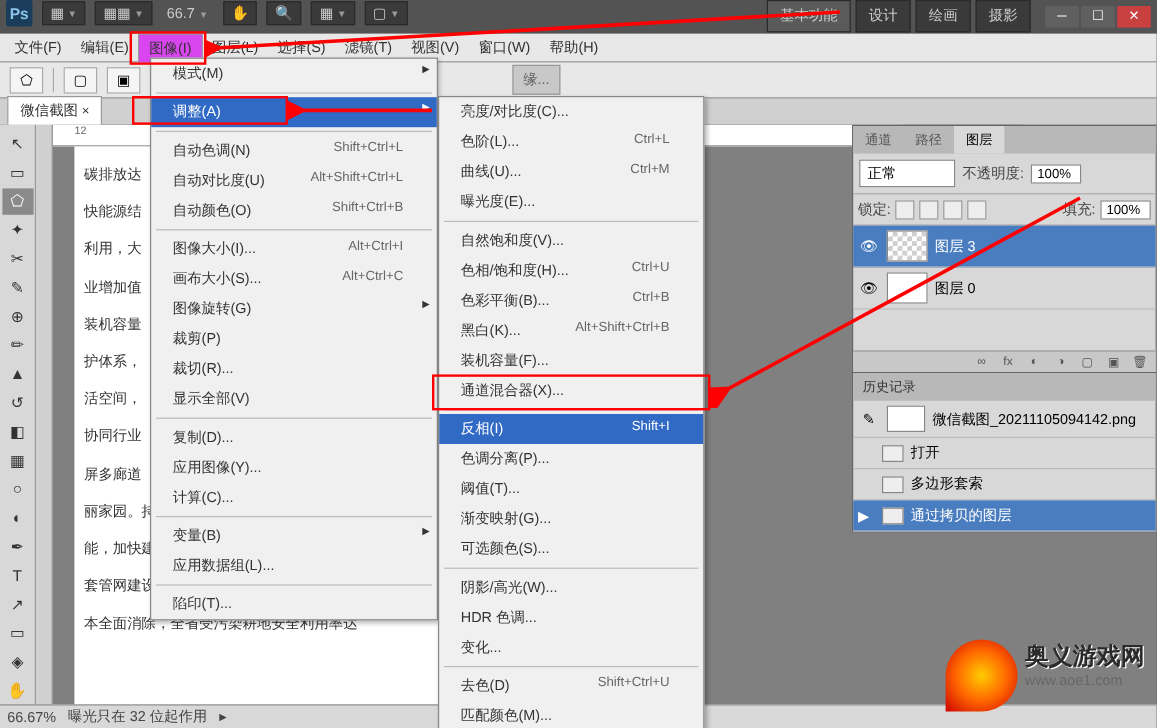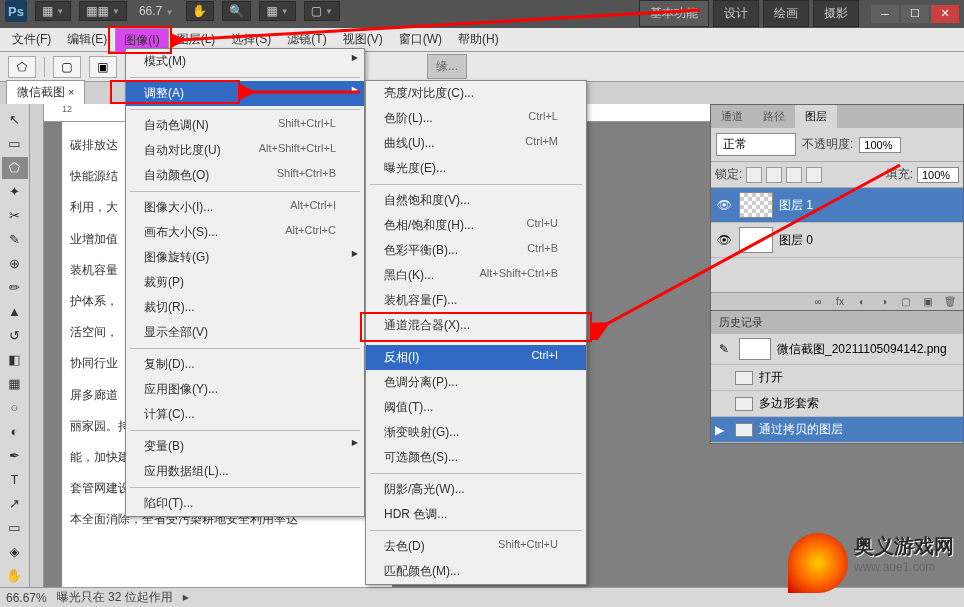--- a/index.html
+++ b/index.html
@@ -273,40 +273,43 @@
     </div>
     <div class="dd-item">
       <span>装机容量(F)...</span>
     </div>
     <div class="dd-item">
       <span>通道混合器(X)...</span>
     </div>
     <div class="dd-sep"></div>
     <div class="dd-item hl">
       <span>反相(I)</span>
-      <span class="dd-shortcut">Ctrl+I</span>
+      <span class="dd-shortcut">Shift+I</span>
     </div>
     <div class="dd-item">
       <span>色调分离(P)...</span>
     </div>
     <div class="dd-item">
       <span>阈值(T)...</span>
     </div>
     <div class="dd-item">
       <span>渐变映射(G)...</span>
     </div>
     <div class="dd-item">
       <span>可选颜色(S)...</span>
     </div>
     <div class="dd-sep"></div>
     <div class="dd-item">
       <span>阴影/高光(W)...</span>
     </div>
     <div class="dd-item">
       <span>HDR 色调...</span>
+    </div>
+    <div class="dd-item">
+      <span>变化...</span>
     </div>
     <div class="dd-sep"></div>
     <div class="dd-item">
       <span>去色(D)</span>
       <span class="dd-shortcut">Shift+Ctrl+U</span>
     </div>
     <div class="dd-item">
       <span>匹配颜色(M)...</span>
     </div>
   </div>
@@ -351,21 +354,21 @@
     <div class="lock-ic"></div>
     <div class="lock-ic"></div>
     <div class="lock-ic"></div>
     <span class="lp-label" style="margin-left:auto">填充:</span>
     <span class="lp-pct">100%</span>
   </div>
   <div id="layerlist">
       <div class="layer-row sel">
         <div class="eye">👁</div>
         <div class="thumb checker"></div>
-        <span>图层 1</span>
+        <span>图层 3</span>
       </div>
       <div class="layer-row">
         <div class="eye">👁</div>
         <div class="thumb"></div>
         <span>图层 0</span>
       </div>
     </div>
   <div class="lp-footer">
     <div class="lp-fbtn">∞</div>
     <div class="lp-fbtn">fx</div>

